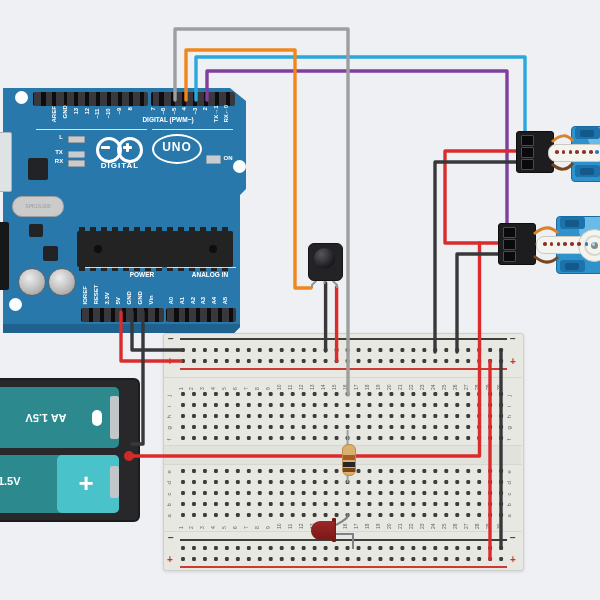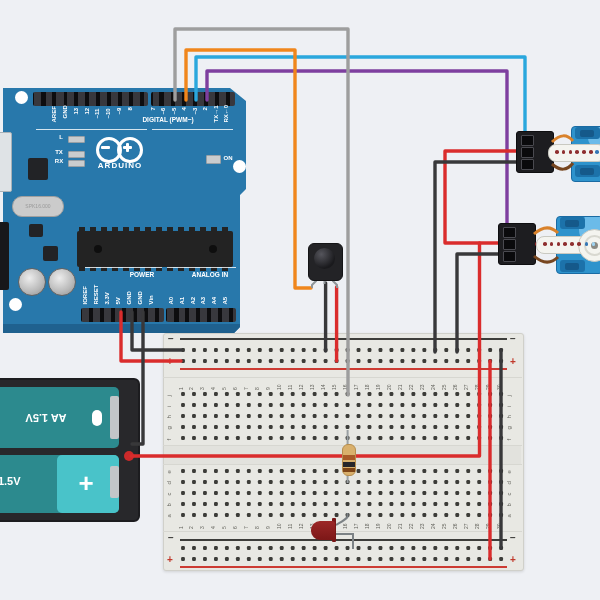--- a/index.html
+++ b/index.html
@@ -104,21 +104,22 @@
   <div class="silk" style="left:53px;top:149px;width:12px;font-size:6px;">TX</div>
   <div class="smled" style="left:68px;top:151px;width:15px;height:5px;"></div>
   <div class="silk" style="left:53px;top:158px;width:12px;font-size:6px;">RX</div>
   <div class="smled" style="left:68px;top:160px;width:15px;height:5px;"></div>
 
   <div class="logo-circle" style="left:96px;top:137px;"></div>
   <div class="logo-circle" style="left:117px;top:137px;"></div>
   <div class="wbar" style="left:101px;top:145.5px;width:9px;height:3px;"></div>
   <div class="wbar" style="left:122.5px;top:145.5px;width:9px;height:3px;"></div>
   <div class="wbar" style="left:125.5px;top:142.5px;width:3px;height:9px;"></div>
-  <div class="silk" style="left:92px;top:161px;width:56px;font-size:8px;letter-spacing:1px;">ARDUINO</div>
+  <div class="silk" style="left:92px;top:161px;width:56px;font-size:8px;letter-spacing:1px;">DIGITAL</div>
+  <div id="uno-oval">UNO</div>
   <div class="smled" style="left:206px;top:155px;width:13px;height:7px;"></div>
   <div class="silk" style="left:221px;top:155px;width:14px;font-size:6px;">ON</div>
 
   <div class="chip" style="left:28px;top:158px;width:20px;height:22px;"></div>
   <div id="crystal">SPK16.000</div>
   <div class="chip" style="left:29px;top:224px;width:14px;height:13px;"></div>
   <div class="chip" style="left:43px;top:246px;width:15px;height:15px;"></div>
   <div id="dip28">
     <div class="dip-dot" style="left:17px;top:14px;"></div>
     <div class="dip-dot" style="left:132px;top:14px;"></div>

